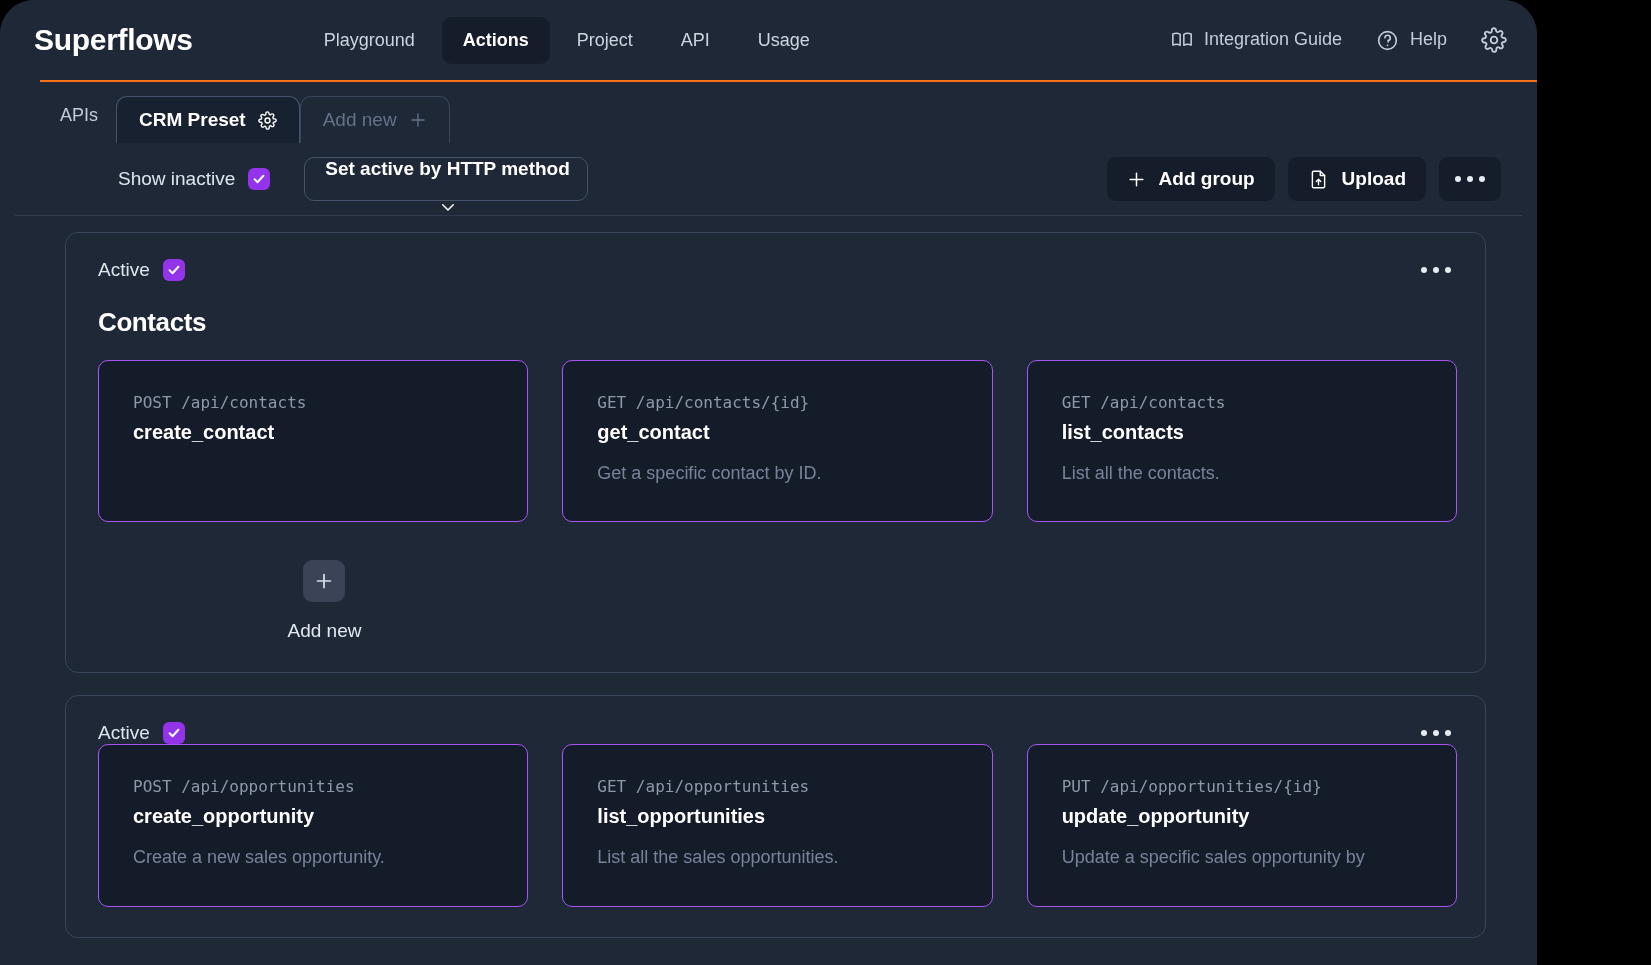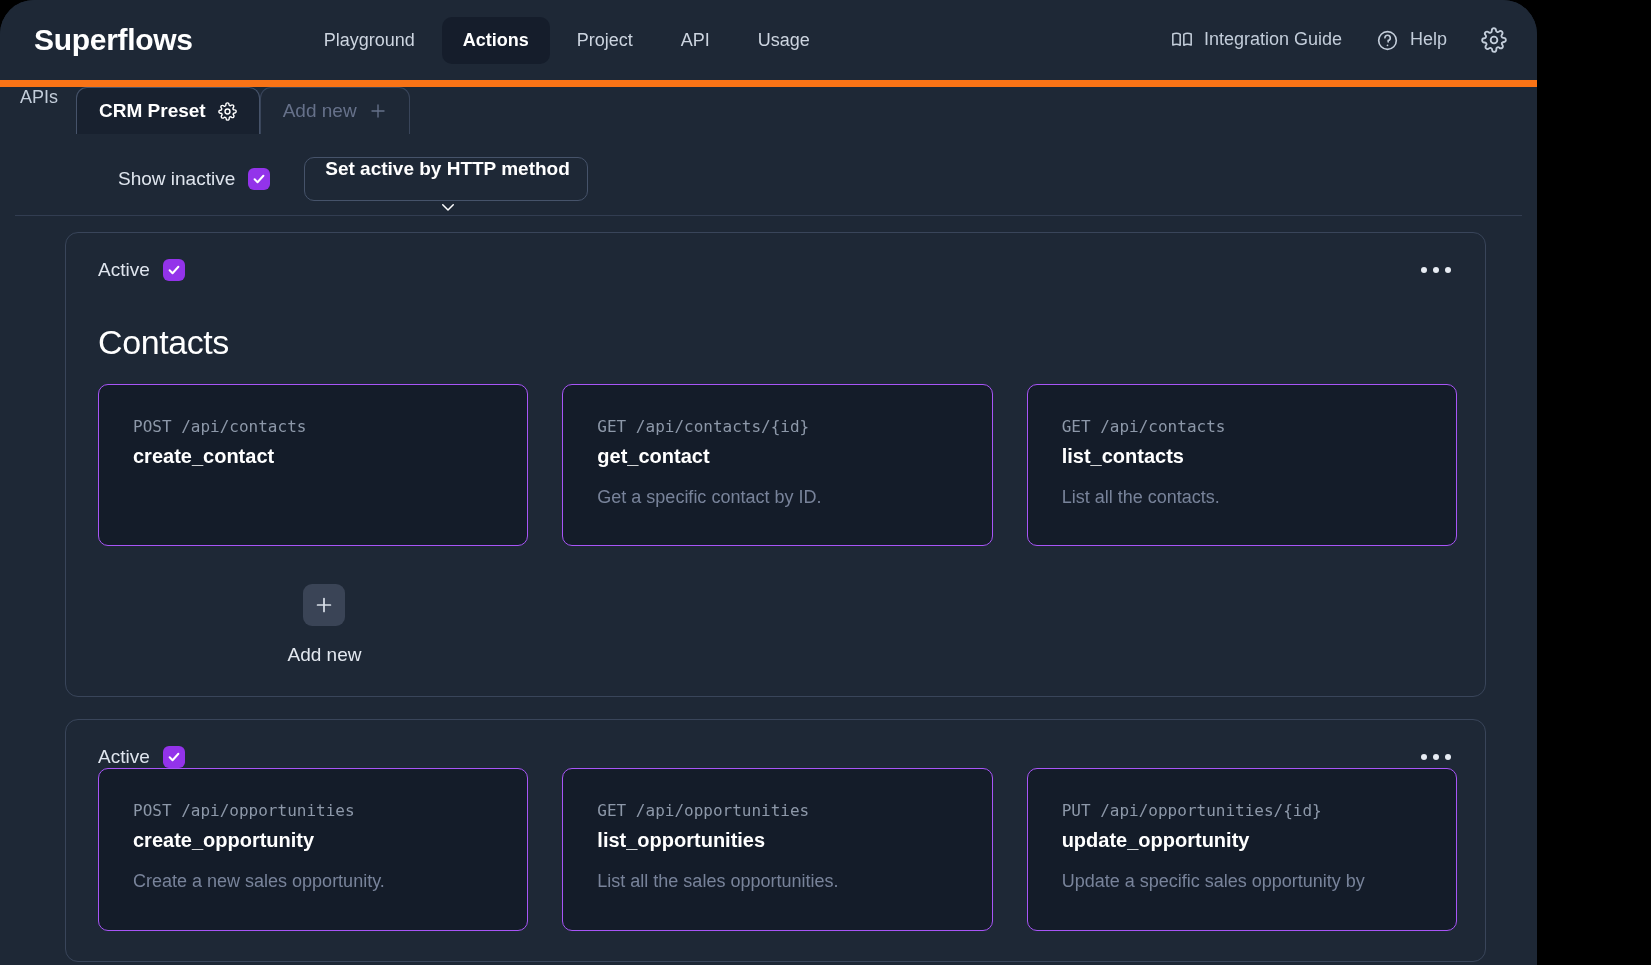--- a/index.html
+++ b/index.html
@@ -61,25 +61,26 @@
     color: #c3cdda;
     font-size: 18px;
     cursor: pointer;
     white-space: nowrap;
   }
   .ico { display: inline-flex; align-items: center; justify-content: center; }
 
   
   .tabstrip {
     height: 63px;
-    border-top: 7px solid #f97316;
-    display: flex;
-    align-items: flex-start;
+    border-top: 2px solid #f97316;
+    display: flex;
+    align-items: flex-end;
     padding-left: 14px;
     background: #1e2836;
+    margin-left: 40px;
   }
   .tabstrip-label {
     font-size: 18px;
     color: #c3cdda;
     padding: 0 18px 17px 6px;
   }
   .tab {
     display: flex;
     align-items: center;
     gap: 12px;
@@ -161,24 +162,24 @@
   }
   .group-card {
     border: 1px solid #39455a;
     border-radius: 13px;
     padding: 26px 28px 30px 32px;
     margin-top: 16px;
     position: relative;
   }
   .group-head { display: flex; align-items: center; }
   .group-title {
-    font-size: 34px;
-    font-weight: normal;
-    color: #ffffff;
-    margin-top: 42px;
+    font-size: 26px;
+    font-weight: bold;
+    color: #ffffff;
+    margin-top: 26px;
     margin-bottom: 22px;
     letter-spacing: -0.4px;
   }
   .kebab {
     margin-left: auto;
     display: flex; align-items: center; gap: 6px;
     padding: 8px 6px;
     cursor: pointer;
   }
   .kebab i { width: 6px; height: 6px; border-radius: 50%; background: #e7ecf3; display: block; }
@@ -309,20 +310,47 @@
       </span>
     </div>
     <div class="select">
       <span>Set active by HTTP method</span>
       <span class="ico">
         <svg width="18" height="18" viewBox="0 0 24 24" fill="none" stroke="#ffffff" stroke-width="2" stroke-linecap="round" stroke-linejoin="round">
           <path d="M5 9l7 7 7-7"></path>
         </svg>
       </span>
     </div>
+    <div class="tb-right">
+      <div class="btn">
+        <span class="ico">
+          <svg width="19" height="19" viewBox="0 0 24 24" fill="none" stroke="#ffffff" stroke-width="1.9" stroke-linecap="round">
+            <path d="M12 4v16M4 12h16"></path>
+          </svg>
+        </span>
+        <span>Add group</span>
+      </div>
+      <div class="btn">
+        <span class="ico">
+          <svg width="21" height="21" viewBox="0 0 24 24" fill="none" stroke="#ffffff" stroke-width="1.6" stroke-linecap="round" stroke-linejoin="round">
+            <path d="M14 2.5H6.5A1.5 1.5 0 0 0 5 4v16a1.5 1.5 0 0 0 1.5 1.5h11A1.5 1.5 0 0 0 19 20V7.5z"></path>
+            <path d="M14 2.5V7.5H19"></path>
+            <path d="M12 18v-6M9.5 14.2L12 11.8l2.5 2.4"></path>
+          </svg>
+        </span>
+        <span>Upload</span>
+      </div>
+      <div class="btn icononly">
+        <span class="kebab" style="margin:0;padding:0">
+          <i></i>
+            <i></i>
+            <i></i>
+        </span>
+      </div>
+    </div>
   </div>
 
   <div class="content">
 
     <div class="group-card">
       <div class="group-head">
         <div class="check-group" style="margin-left:0">
           <span class="check-label">Active</span>
           <span class="checkbox">
             <svg width="14" height="14" viewBox="0 0 24 24" fill="none" stroke="#ffffff" stroke-width="3.4" stroke-linecap="round" stroke-linejoin="round">

